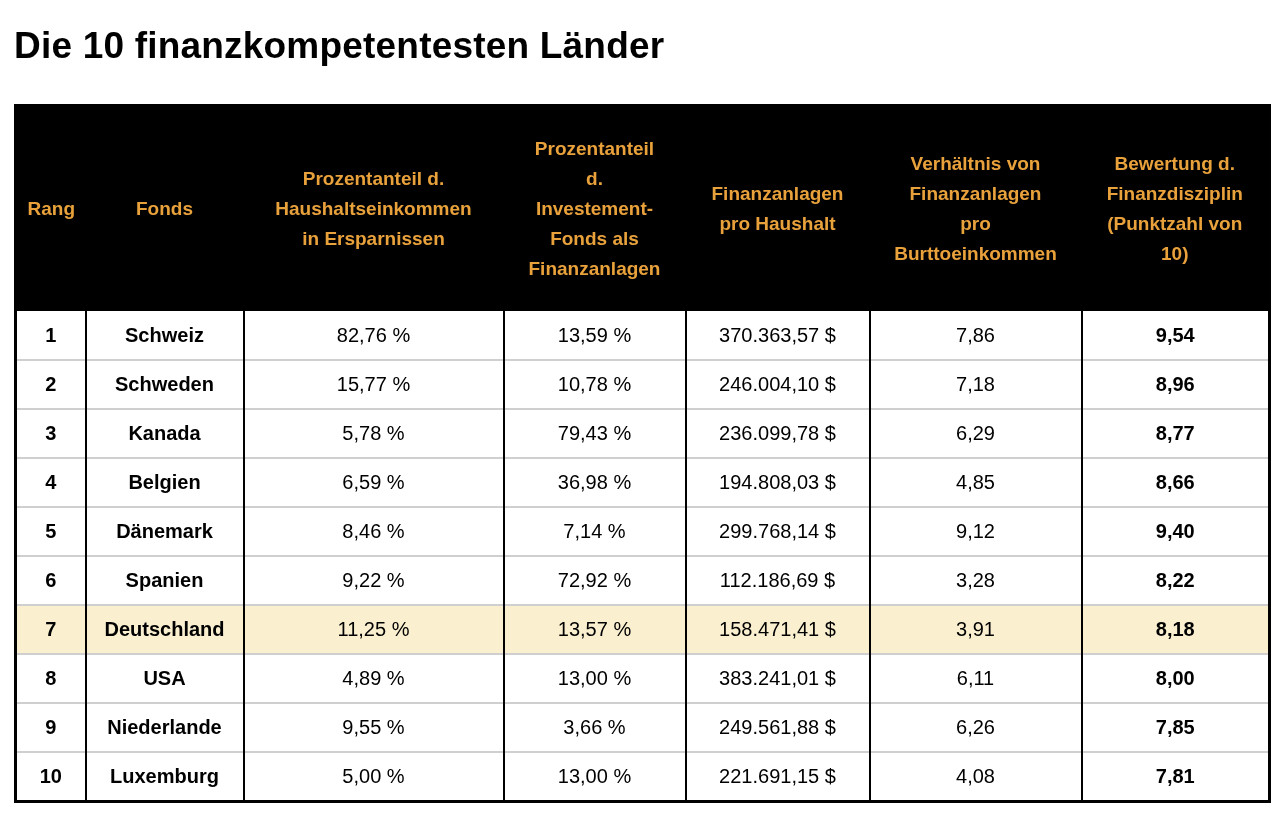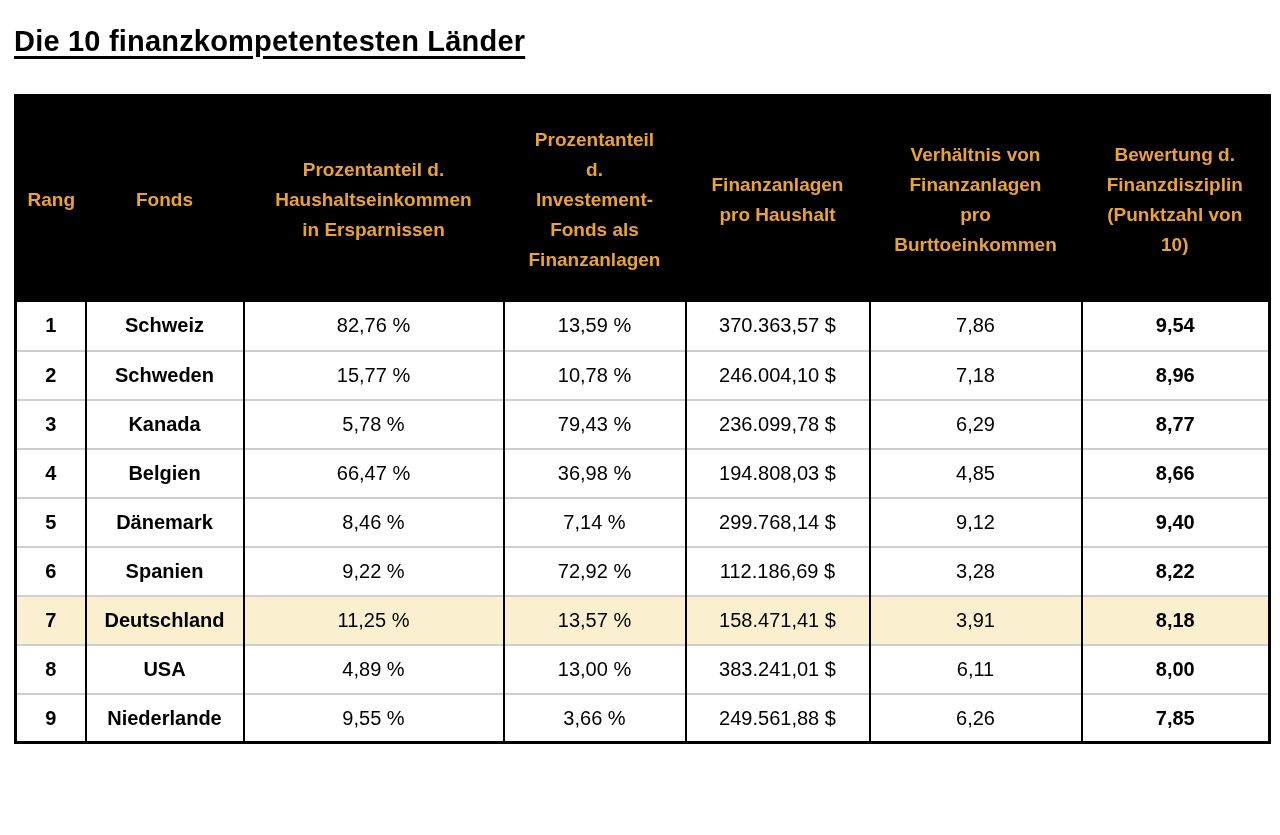--- a/index.html
+++ b/index.html
@@ -17,24 +17,23 @@
     color: #000;
   }
   .page {
     width: 1280px;
     height: 835px;
     background: #fff;
     overflow: hidden;
   }
   .title {
     margin: 25px 16px 0 14px;
-    font-size: 29px;
+    font-size: 37px;
     font-weight: bold;
     line-height: 1.15;
-    text-decoration: underline;
     text-decoration-thickness: 3px;
     text-underline-offset: 5px;
     letter-spacing: 0.2px;
   }
   table.ranking-table {
     margin: 36px 0 0 14px;
     border-collapse: collapse;
     table-layout: fixed;
     width: 1254px;
     border: 3px solid #000;
@@ -141,21 +140,21 @@
           <td>Kanada</td>
           <td>5,78 %</td>
           <td>79,43 %</td>
           <td>236.099,78 $</td>
           <td>6,29</td>
           <td>8,77</td>
         </tr>
         <tr>
           <td>4</td>
           <td>Belgien</td>
-          <td>66,47 %</td>
+          <td>6,59 %</td>
           <td>36,98 %</td>
           <td>194.808,03 $</td>
           <td>4,85</td>
           <td>8,66</td>
         </tr>
         <tr>
           <td>5</td>
           <td>Dänemark</td>
           <td>8,46 %</td>
           <td>7,14 %</td>
@@ -192,15 +191,24 @@
         </tr>
         <tr>
           <td>9</td>
           <td>Niederlande</td>
           <td>9,55 %</td>
           <td>3,66 %</td>
           <td>249.561,88 $</td>
           <td>6,26</td>
           <td>7,85</td>
         </tr>
+        <tr>
+          <td>10</td>
+          <td>Luxemburg</td>
+          <td>5,00 %</td>
+          <td>13,00 %</td>
+          <td>221.691,15 $</td>
+          <td>4,08</td>
+          <td>7,81</td>
+        </tr>
       </tbody>
   </table>
 </div>
 
 </body></html>

